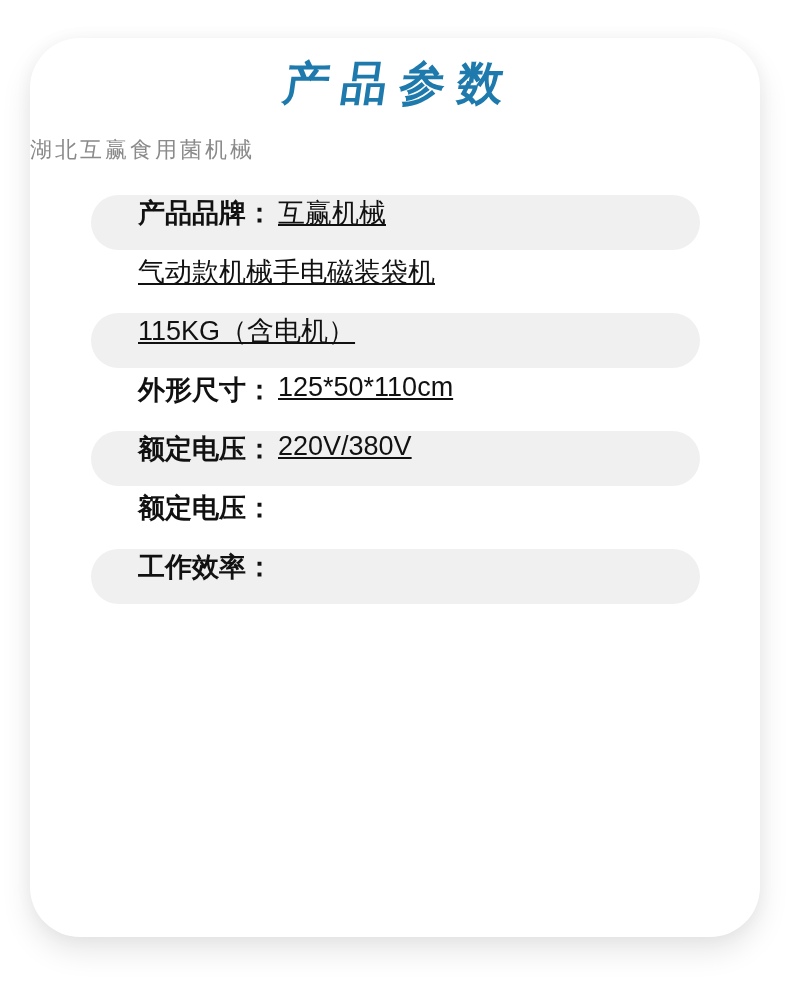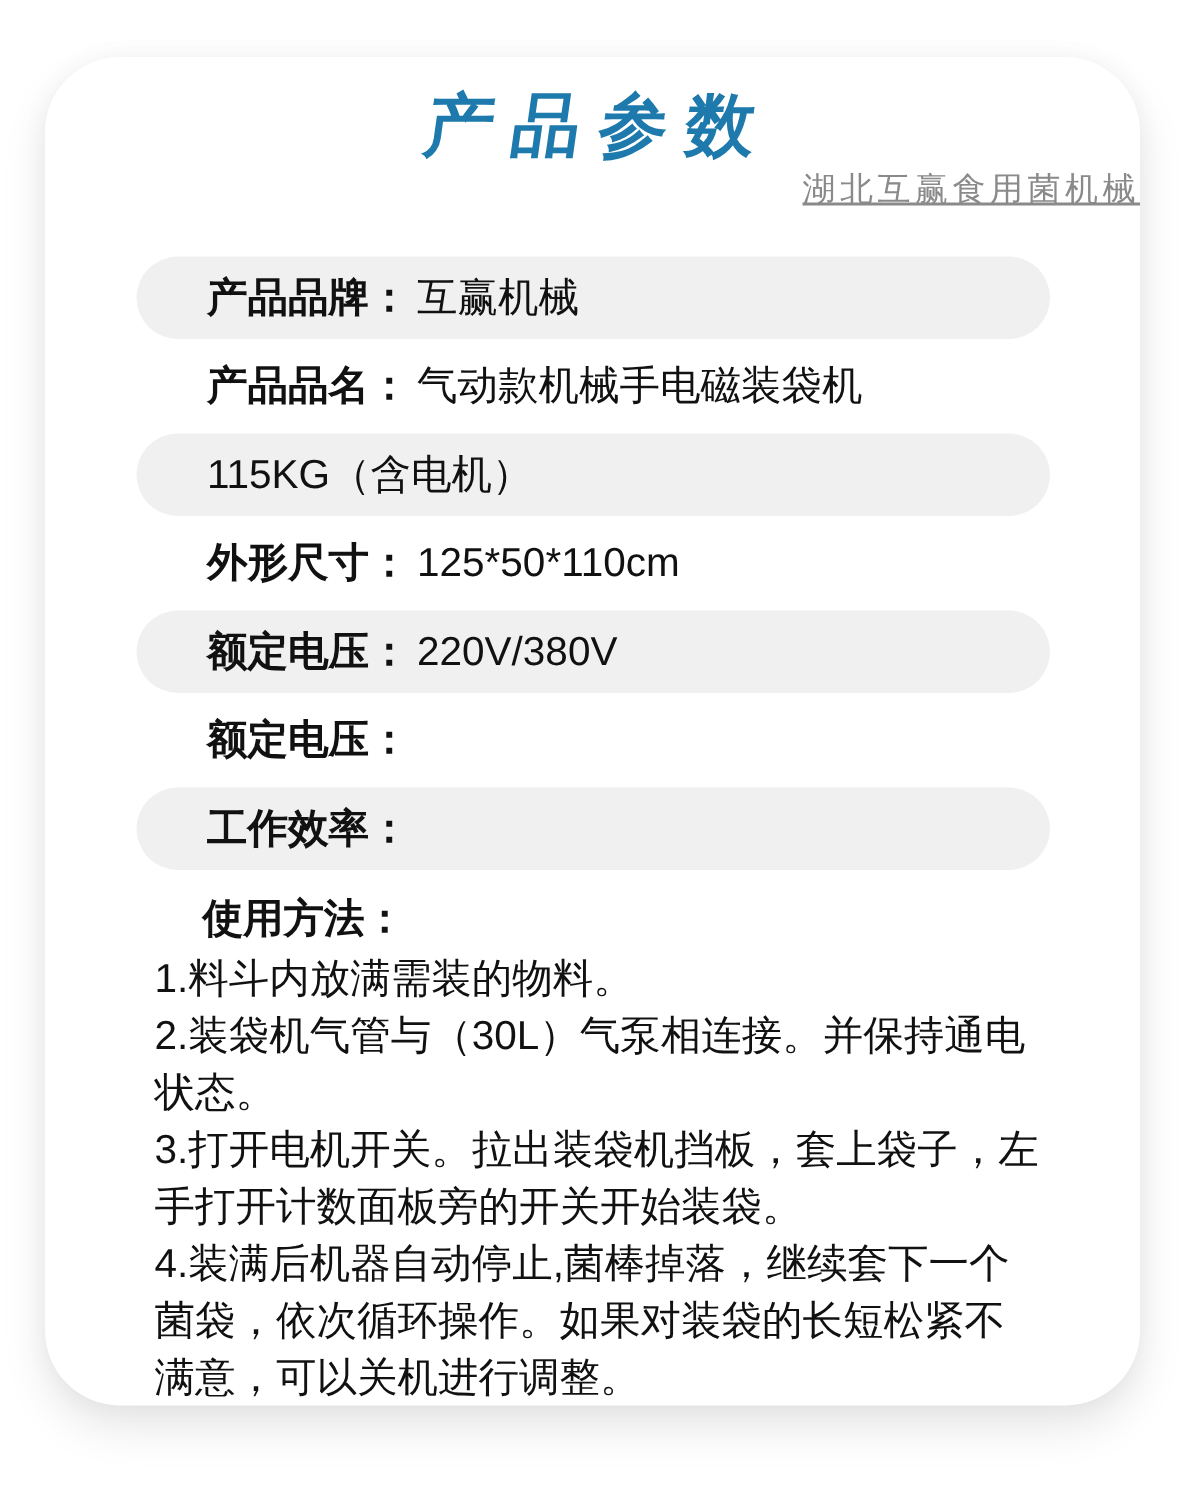--- a/index.html
+++ b/index.html
@@ -32,51 +32,51 @@
     padding-left: 12px; 
     text-align: center;
     font-size: 46px;
     font-weight: 900;
     letter-spacing: 12px;
     color: #1e7aac;
     transform: skewX(-8deg);
     line-height: 1.1;
   }
   .subtitle {
-    margin-top: 2px;
-    text-align: right;
+    margin-top: 26px;
+    text-align: left;
     font-size: 22px;
     letter-spacing: 3px;
     color: #8a8a8a;
-    text-decoration: underline;
   }
   .specs {
     margin: 30px 0 0 61px;
     width: 609px;
   }
   .spec-row {
     height: 55px;
     margin-bottom: 4px;
     display: flex;
-    align-items: center;
+    align-items: flex-start;
     padding-left: 47px;
     box-sizing: border-box;
     font-size: 27px;
   }
   .spec-row.pill {
     background: #f0f0f0;
     border-radius: 27.5px;
   }
   .spec-label {
     font-weight: bold;
     width: 140px;
     flex: 0 0 140px;
   }
   .spec-value {
     font-weight: normal;
+    text-decoration: underline;
   }
   .usage {
     margin: 13px 0 0 73px;
     width: 592px;
     font-size: 27px;
     line-height: 38px;
   }
   .usage-heading {
     font-weight: bold;
     margin-left: 32px;
@@ -93,21 +93,20 @@
 
   <h1 class="title">产品参数</h1>
   <div class="subtitle">湖北互赢食用菌机械</div>
 
   <div class="specs">
     <div class="spec-row pill">
       <span class="spec-label">产品品牌：</span>
       <span class="spec-value">互赢机械</span>
     </div>
     <div class="spec-row">
-      <span class="spec-label">产品品名：</span>
       <span class="spec-value">气动款机械手电磁装袋机</span>
     </div>
     <div class="spec-row pill">
       <span class="spec-value">115KG（含电机）</span>
     </div>
     <div class="spec-row">
       <span class="spec-label">外形尺寸：</span>
       <span class="spec-value">125*50*110cm</span>
     </div>
     <div class="spec-row pill">
@@ -115,21 +114,14 @@
       <span class="spec-value">220V/380V</span>
     </div>
     <div class="spec-row">
       <span class="spec-label">额定电压：</span>
     </div>
     <div class="spec-row pill">
       <span class="spec-label">工作效率：</span>
     </div>
   </div>
 
-  <div class="usage">
-    <div class="usage-heading">使用方法：</div>
-    <p>1.料斗内放满需装的物料。</p>
-    <p>2.装袋机气管与（30L）气泵相连接。并保持通电状态。</p>
-    <p>3.打开电机开关。拉出装袋机挡板，套上袋子，左手打开计数面板旁的开关开始装袋。</p>
-    <p>4.装满后机器自动停止,菌棒掉落，继续套下一个菌袋，依次循环操作。如果对装袋的长短松紧不满意，可以关机进行调整。</p>
-  </div>
 
 </div>
 
 </body></html>

